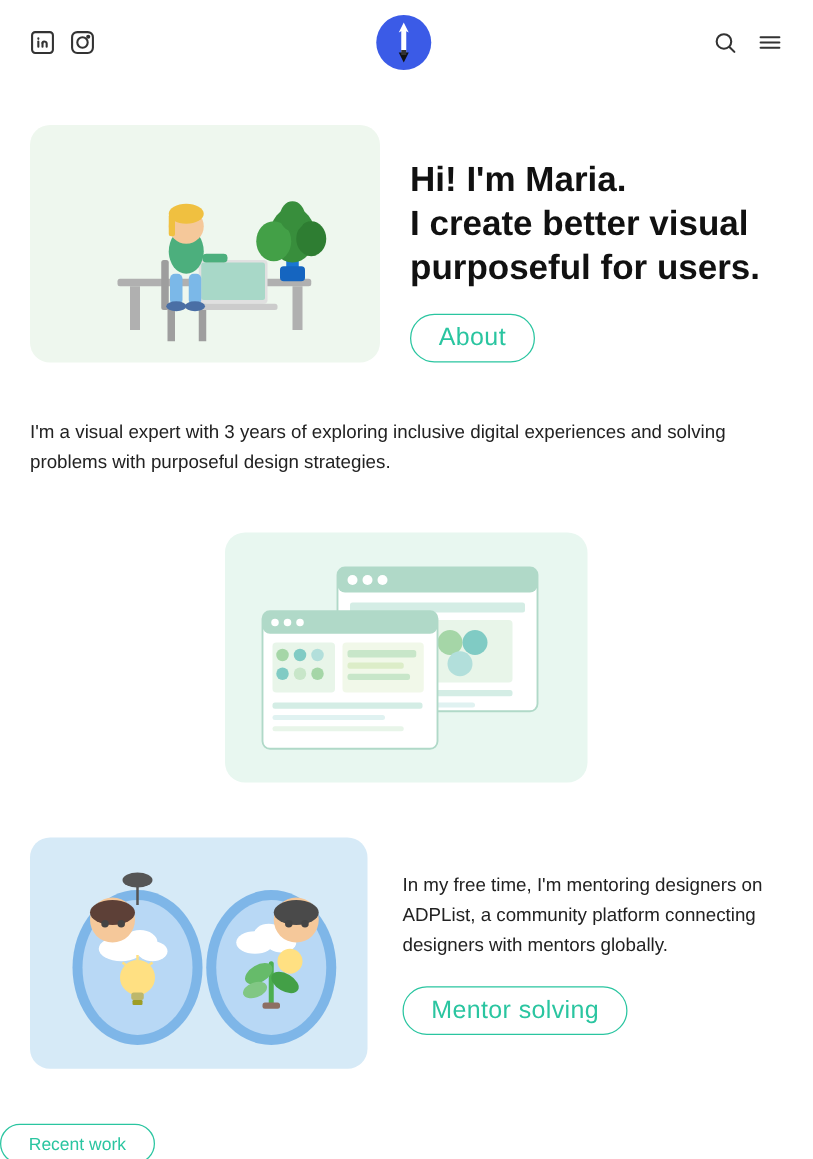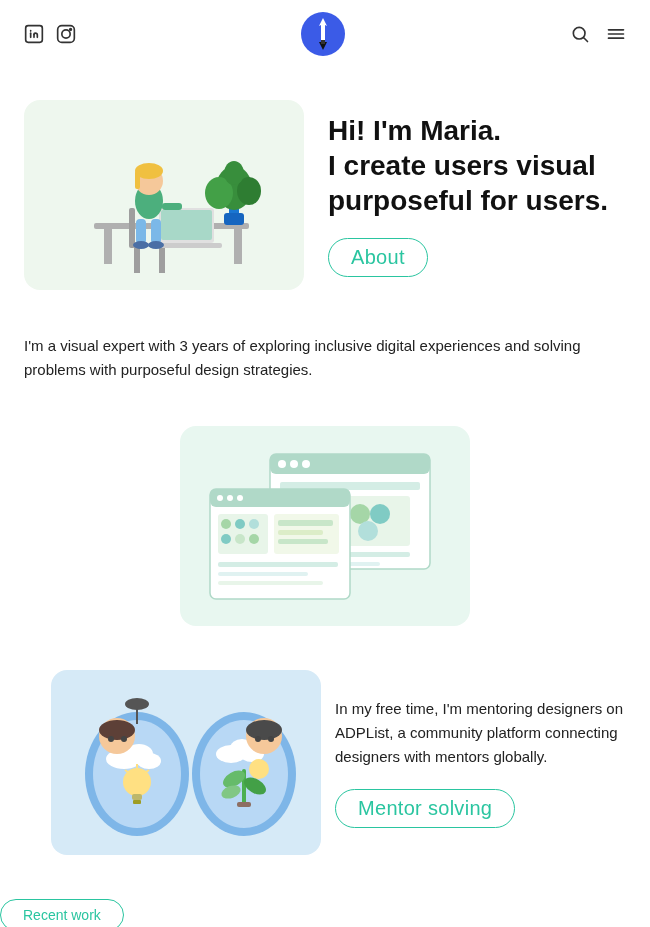--- a/index.html
+++ b/index.html
@@ -44,21 +44,21 @@
     }
     .header-right {
       display: flex;
       gap: 16px;
       align-items: center;
     }
 
     
     .section-hero {
       display: flex;
-      align-items: center;
+      align-items: flex-end;
       padding: 32px 24px 24px;
       gap: 24px;
     }
     .hero-image-box {
       background: #eef7ee;
       border-radius: 16px;
       width: 280px;
       height: 190px;
       flex-shrink: 0;
       display: flex;
@@ -117,22 +117,21 @@
       align-items: center;
       justify-content: center;
       overflow: hidden;
     }
 
     
     .section-mentor {
       display: flex;
       align-items: center;
       padding: 20px 24px 24px;
-      gap: 14px;
-      margin-left: 27px;
+      gap: 28px;
     }
     .mentor-image-box {
       background: #d6eaf7;
       border-radius: 16px;
       width: 270px;
       height: 185px;
       flex-shrink: 0;
       display: flex;
       align-items: center;
       justify-content: center;
@@ -280,21 +279,21 @@
       <ellipse cx="190" cy="75" rx="18" ry="22" fill="#388e3c"></ellipse>
       <ellipse cx="175" cy="80" rx="14" ry="16" fill="#43a047"></ellipse>
       <ellipse cx="205" cy="78" rx="12" ry="14" fill="#2e7d32"></ellipse>
       <ellipse cx="190" cy="60" rx="10" ry="12" fill="#388e3c"></ellipse>
     </svg>
   </div>
 
   <div class="hero-text">
     <h1>
       <span>Hi! I'm Maria.</span><br>
-      <span>I create users visual</span><br>
+      <span>I create better visual</span><br>
       <span>purposeful for users.</span>
     </h1>
     <button class="btn-outline">About</button>
   </div>
 </section>
 
 <section class="section-projects">
   <div class="projects-text">
     <p>I'm a visual expert with 3 years of exploring inclusive digital experiences and solving problems with purposeful design strategies.</p>
   </div>

